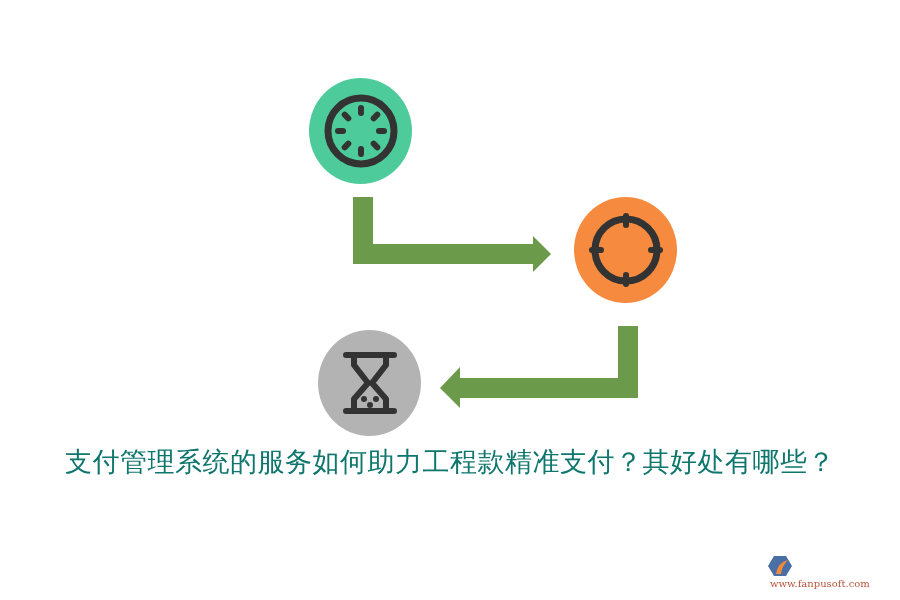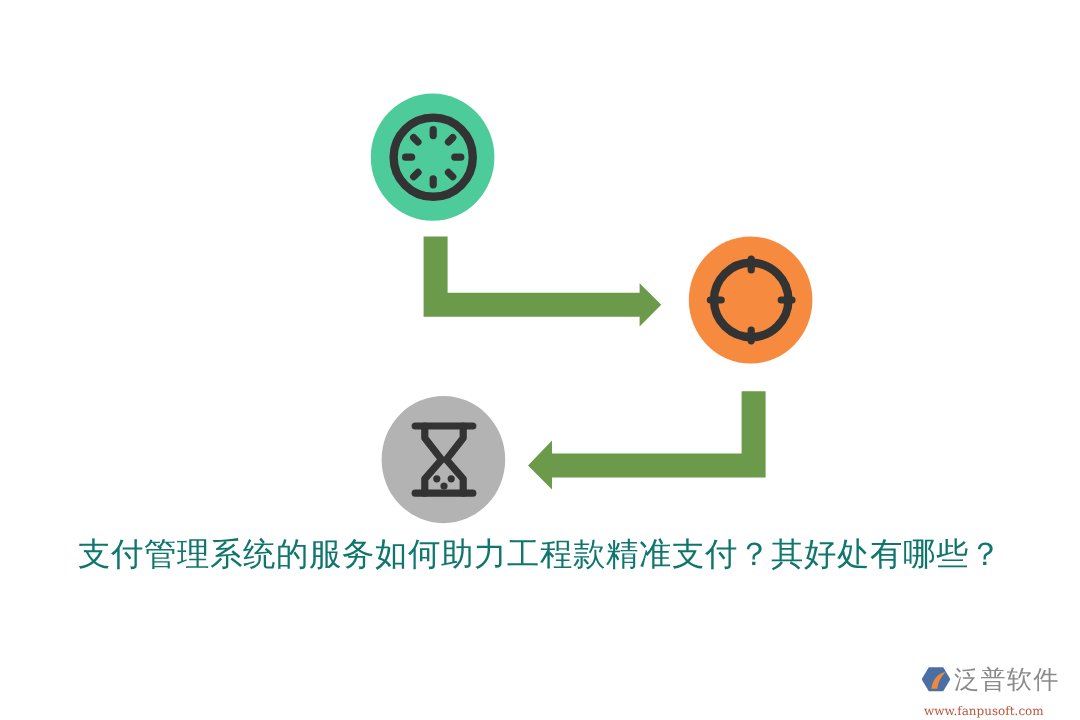--- a/index.html
+++ b/index.html
@@ -26,21 +26,20 @@
       position: absolute; left: 768px; top: 552px; width: 125px; height: 42px;
     }
     .logo-mark { position: absolute; left: 0; top: 2px; }
     .logo-cn {
       position: absolute; left: 27px; top: 0; font-size: 21px; letter-spacing: 1px;
       font-family: "DejaVu Sans", "Liberation Sans", sans-serif;
     }
     .logo-url {
       position: absolute; left: 2px; top: 26px; font-size: 10px;
       font-family: "DejaVu Serif", "Liberation Serif", serif;
-      margin-top: 10px;
     }
   </style>
 </head>
 <body>
 
 <svg class="arrows" width="900" height="600" viewBox="0 0 900 600">
   <polygon points="353,197 373,197 373,244 533,244 533,236 551,254 533,272 533,264 353,264" fill="#6a9a4a"></polygon>
   <polygon points="618,326 638,326 638,398 460,398 460,408 440,388 460,367 460,378 618,378" fill="#6a9a4a"></polygon>
 </svg>
 
@@ -88,15 +87,14 @@
   </svg>
 </div>
 
 <div class="title" style="color:#0f766e;">支付管理系统的服务如何助力工程款精准支付？其好处有哪些？</div>
 
 <div class="logo">
   <svg class="logo-mark" width="24" height="24" viewBox="0 0 24 24">
     <polygon points="6,2 18,2 24,12 18,22 6,22 0,12" fill="#4a6fa5"></polygon>
     <path d="M8 20 Q10 8 20 6 Q14 12 13 20 Z" fill="#f08a3a"></path>
   </svg>
-  <span class="logo-cn" style="color:#8a8a8a;">泛普软件</span>
   <span class="logo-url" style="color:#b8543a;">www.fanpusoft.com</span>
 </div>
 
 </body></html>

